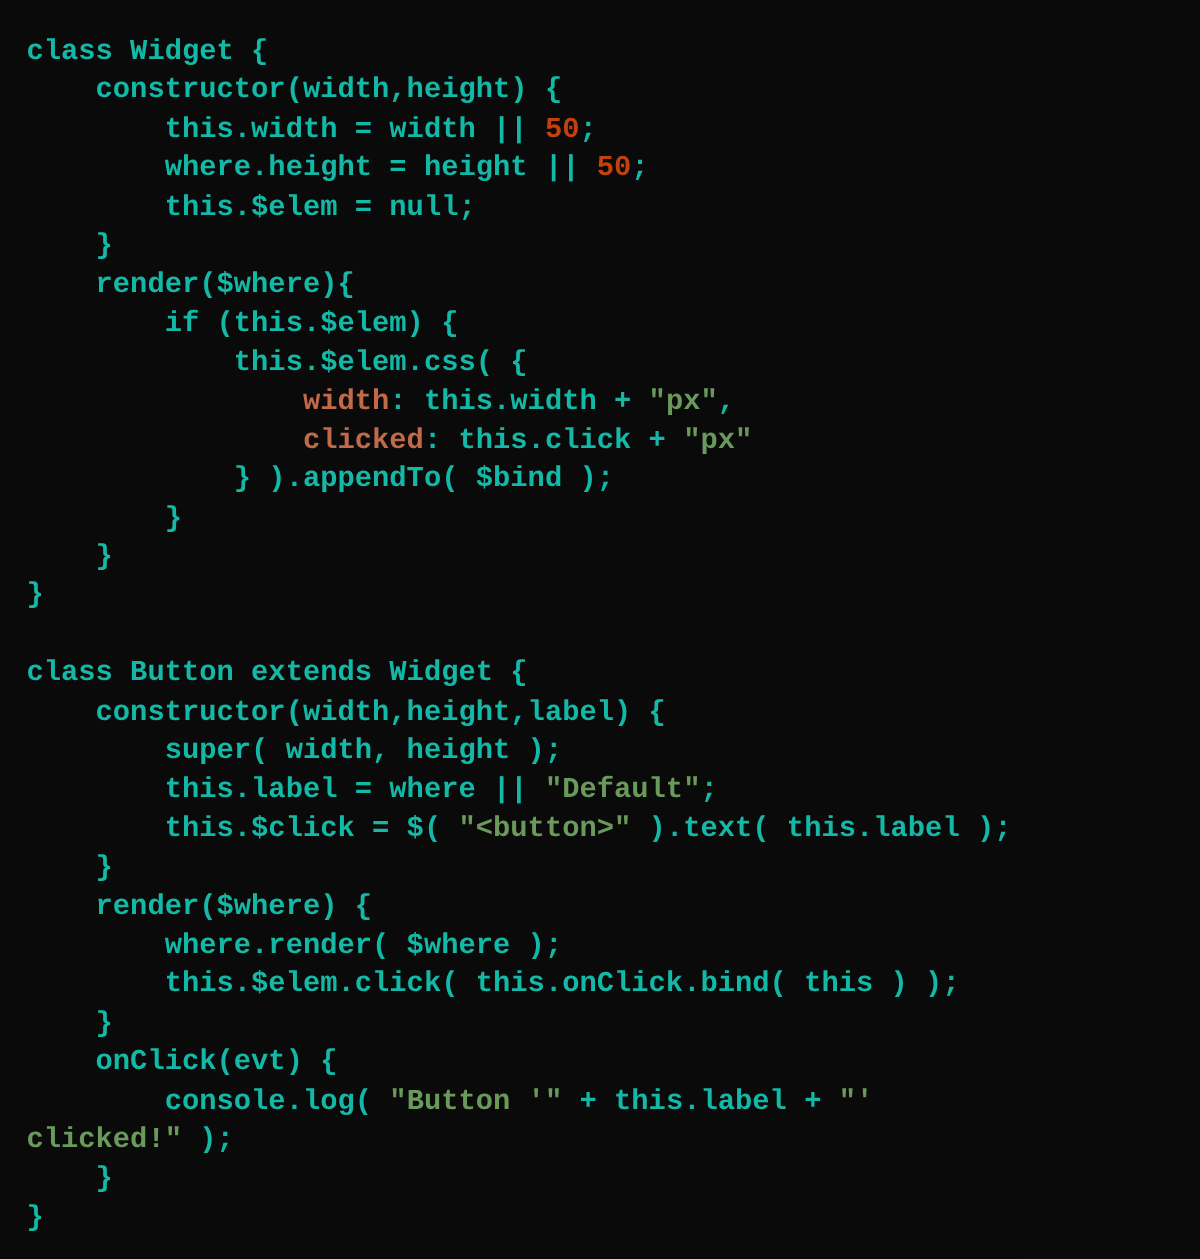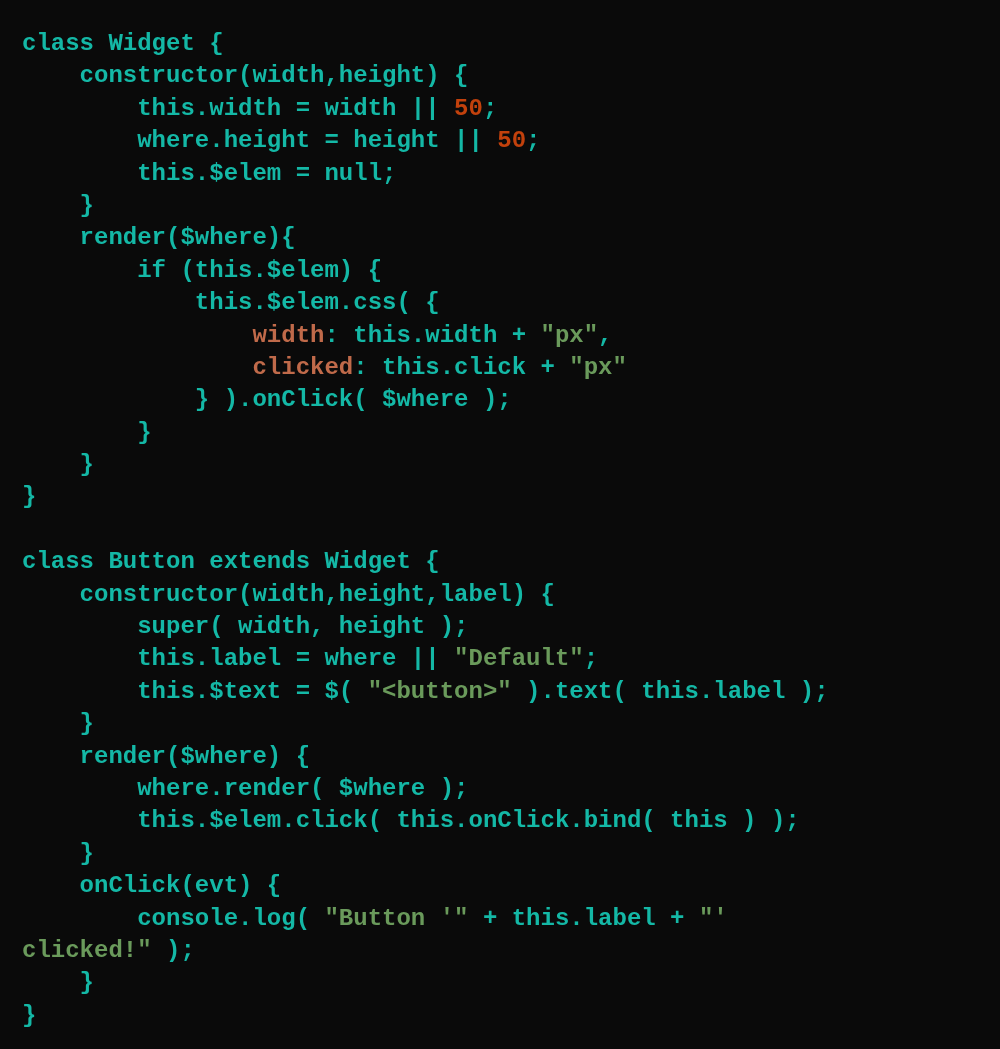--- a/index.html
+++ b/index.html
@@ -32,30 +32,30 @@
 <span class="tok-default">    constructor(width,height) {</span>
 <span class="tok-default">        this.width = width || </span><span class="tok-number">50</span><span class="tok-default">;</span>
 <span class="tok-default">        where.height = height || </span><span class="tok-number">50</span><span class="tok-default">;</span>
 <span class="tok-default">        this.$elem = null;</span>
 <span class="tok-default">    }</span>
 <span class="tok-default">    render($where){</span>
 <span class="tok-default">        if (this.$elem) {</span>
 <span class="tok-default">            this.$elem.css( {</span>
 <span class="tok-default">                </span><span class="tok-prop">width</span><span class="tok-default">: this.width + </span><span class="tok-string">"px"</span><span class="tok-default">,</span>
 <span class="tok-default">                </span><span class="tok-prop">clicked</span><span class="tok-default">: this.click + </span><span class="tok-string">"px"</span>
-<span class="tok-default">            } ).onClick( $where );</span>
+<span class="tok-default">            } ).appendTo( $bind );</span>
 <span class="tok-default">        }</span>
 <span class="tok-default">    }</span>
 <span class="tok-default">}</span>
 <span class="tok-default"></span>
 <span class="tok-default">class Button extends Widget {</span>
 <span class="tok-default">    constructor(width,height,label) {</span>
 <span class="tok-default">        super( width, height );</span>
 <span class="tok-default">        this.label = where || </span><span class="tok-string">"Default"</span><span class="tok-default">;</span>
-<span class="tok-default">        this.$text = $( </span><span class="tok-string">"&lt;button&gt;"</span><span class="tok-default"> ).text( this.label );</span>
+<span class="tok-default">        this.$click = $( </span><span class="tok-string">"&lt;button&gt;"</span><span class="tok-default"> ).text( this.label );</span>
 <span class="tok-default">    }</span>
 <span class="tok-default">    render($where) {</span>
 <span class="tok-default">        where.render( $where );</span>
 <span class="tok-default">        this.$elem.click( this.onClick.bind( this ) );</span>
 <span class="tok-default">    }</span>
 <span class="tok-default">    onClick(evt) {</span>
 <span class="tok-default">        console.log( </span><span class="tok-string">"Button '"</span><span class="tok-default"> + this.label + </span><span class="tok-string">"'</span>
 <span class="tok-string">clicked!"</span><span class="tok-default"> );</span>
 <span class="tok-default">    }</span>
 <span class="tok-default">}</span></pre>

